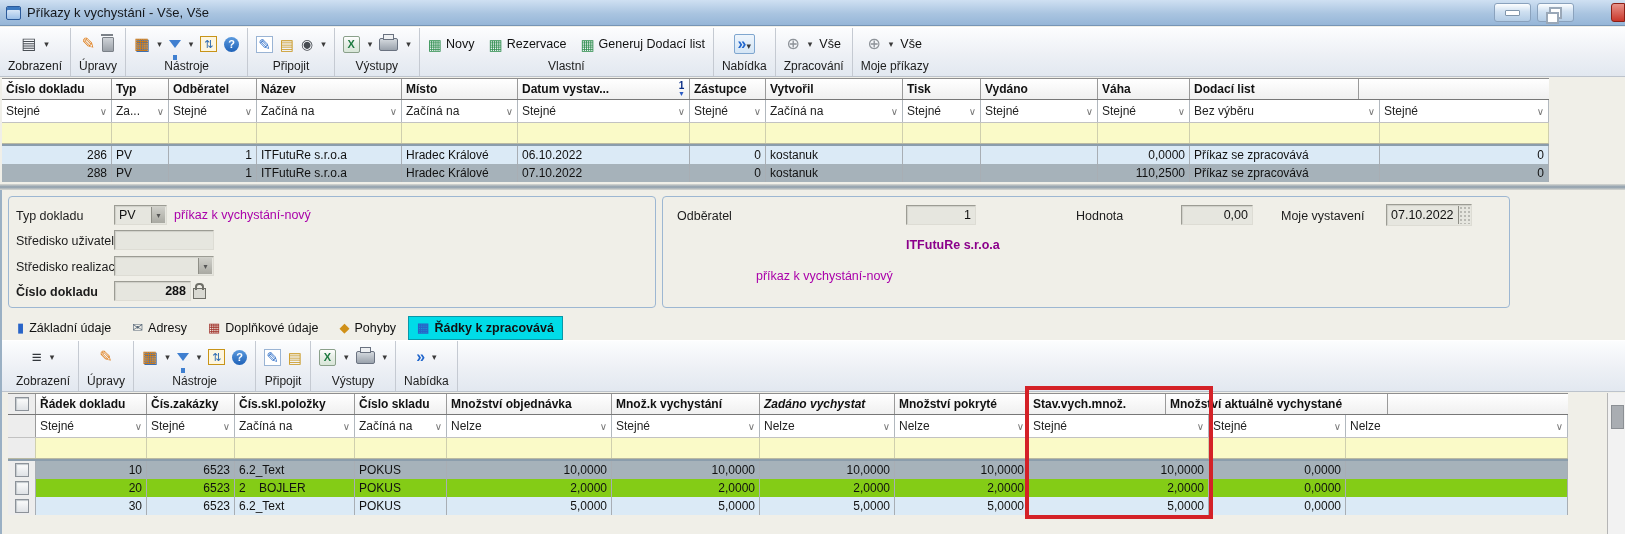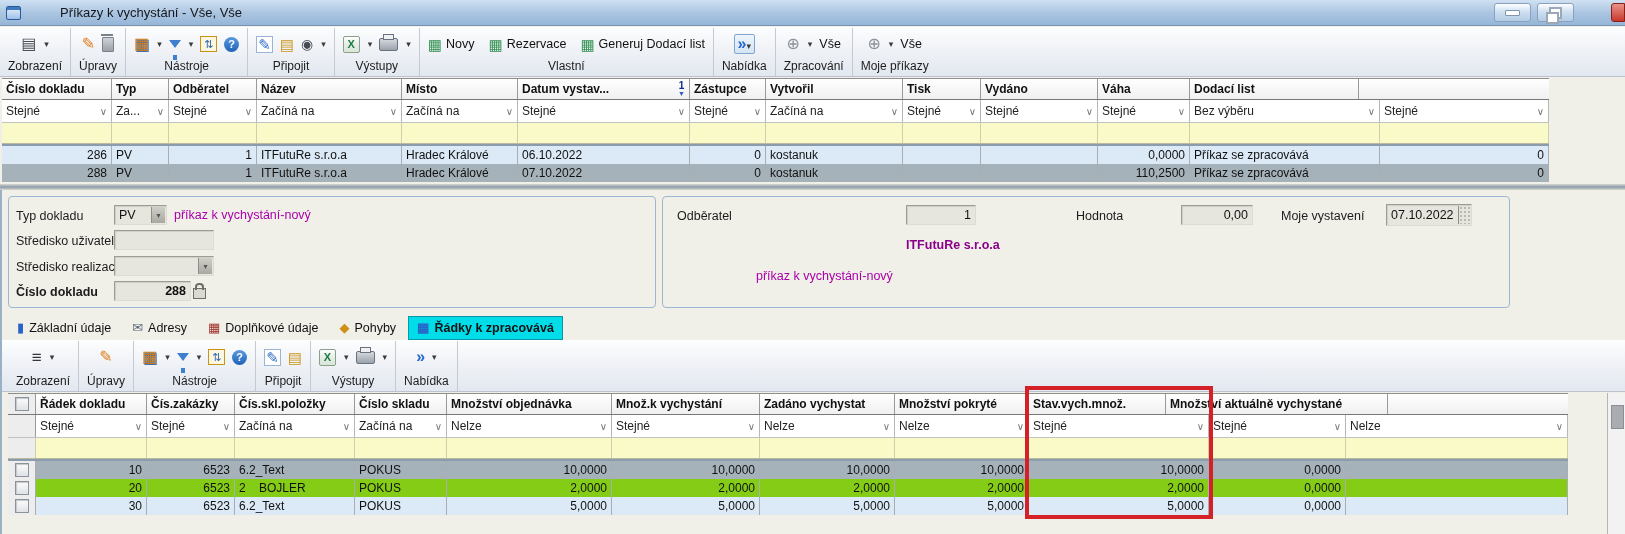--- a/index.html
+++ b/index.html
@@ -2,21 +2,21 @@
 <html><head>
 <meta charset="utf-8">
 <style>
   html,body{margin:0;padding:0;}
   body{width:1625px;height:534px;position:relative;overflow:hidden;
        background:#f0efe8;font-family:"Liberation Sans",sans-serif;font-size:12px;color:#111;}
   .abs{position:absolute;box-sizing:border-box;}
   
   .titlebar{left:0;top:0;width:1625px;height:26px;
     background:linear-gradient(#cfe0f2,#a9c4e0 55%,#96b6d8);
-    border-bottom:1px solid #7795b5;display:flex;align-items:center;padding-left:6px;gap:33px;}
+    border-bottom:1px solid #7795b5;display:flex;align-items:center;padding-left:6px;}
   .win-ico{width:13px;height:12px;border:1px solid #2b5a9a;background:linear-gradient(#eaf2fb,#9cc0e8);
     border-radius:2px;margin-right:6px;box-shadow:inset 0 3px 0 #3c79c0;}
   .title-text{font-size:13px;color:#15181c;}
   .btn-min,.btn-rst{position:absolute;top:3px;height:19px;width:37px;border:1px solid #8aa2bd;border-radius:3px;
     background:linear-gradient(#fdfeff,#cfe0f1 45%,#b3cce5);display:flex;align-items:center;justify-content:center;}
   .btn-min{left:1494px;} .btn-rst{left:1537px;}
   .glyph-min{width:13px;height:4px;background:#ffffff;border:1px solid #8096ac;border-radius:1px;}
   .glyph-rst{width:9px;height:8px;border:2px solid #9aa8b8;background:#fff;position:relative;}
   .glyph-rst::before{content:"";position:absolute;left:-5px;top:3px;width:9px;height:8px;border:2px solid #9aa8b8;background:#fff;}
   .btn-close{left:1611px;top:3px;width:14px;height:19px;background:linear-gradient(#e8938a,#c9372b);border:1px solid #8c2016;border-radius:3px 0 0 3px;}
@@ -390,21 +390,21 @@
 
 <div class="abs grid" style="left:8px;top:393px;width:1560px;">
   <div class="grow hdr">
     <span class="c cbcell" style="width:28px;"><span class="checkbox"></span></span>
     <span class="c" style="width:111px;">Řádek dokladu</span>
     <span class="c" style="width:88px;">Čís.zakázky</span>
     <span class="c" style="width:120px;">Čís.skl.položky</span>
     <span class="c" style="width:92px;">Číslo skladu</span>
     <span class="c" style="width:165px;">Množství objednávka</span>
     <span class="c" style="width:148px;">Množ.k vychystání</span>
-    <span class="c" style="width:135px;">Zadáno vychystat</span>
+    <span class="c" style="width:135px;font-style:italic;">Zadáno vychystat</span>
     <span class="c" style="width:134px;">Množství pokryté</span>
     <span class="c" style="width:137px;">Stav.vych.množ.</span>
     <span class="c" style="width:222px;">Množství aktuálně vychystané</span>
   </div>
   <div class="grow flt">
     <span class="c cbcell" style="width:28px;"></span>
     <span class="c" style="width:111px;"><span>Stejné</span><span class="chev">∨</span></span>
     <span class="c" style="width:88px;"><span>Stejné</span><span class="chev">∨</span></span>
     <span class="c" style="width:120px;"><span>Začíná na</span><span class="chev">∨</span></span>
     <span class="c" style="width:92px;"><span>Začíná na</span><span class="chev">∨</span></span>

